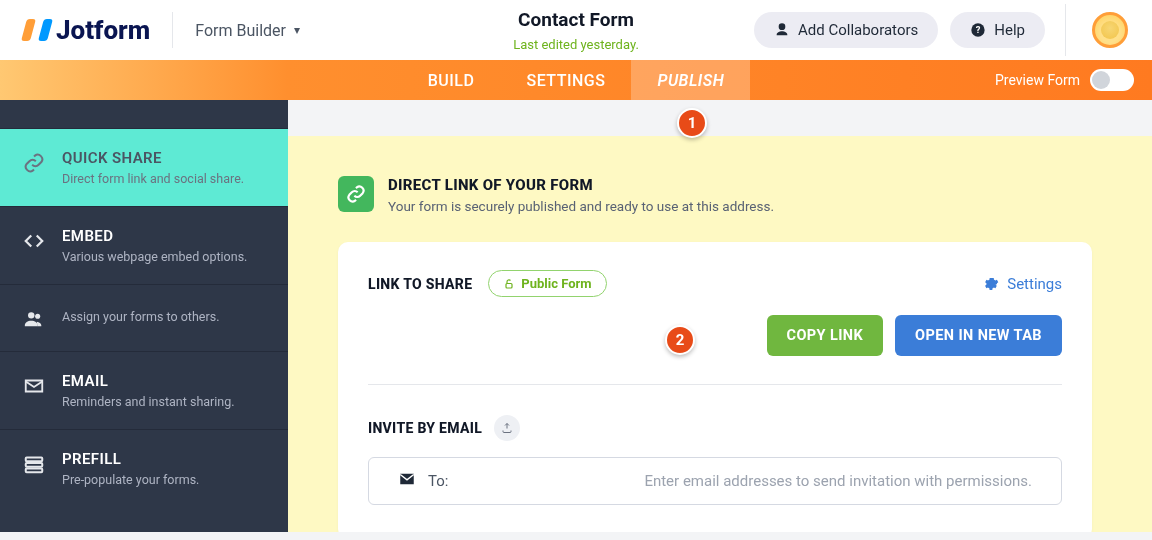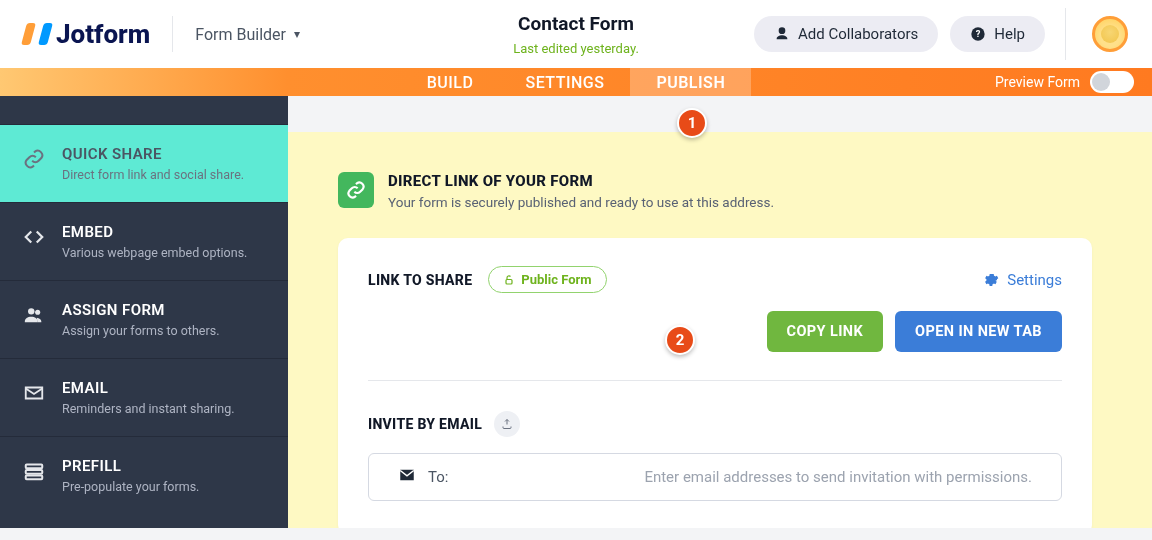--- a/index.html
+++ b/index.html
@@ -1,19 +1,19 @@
 <!DOCTYPE html>
 <html><head>
 <meta charset="utf-8">
 <style>
   * { box-sizing: border-box; margin: 0; padding: 0; font-family: -apple-system, BlinkMacSystemFont, "Segoe UI", Roboto, Helvetica, Arial, sans-serif; }
   body { width: 1152px; height: 540px; background: #f3f4f6; overflow: hidden; }
 
   
-  .header { height: 68px; display: flex; align-items: center; padding: 16px 24px; background: #fff; position: relative; }
+  .header { height: 60px; display: flex; align-items: center; padding: 16px 24px; background: #fff; position: relative; }
   .logo { display: flex; align-items: center; font-size: 26px; font-weight: 800; color: #0a1551; }
   .logo-icon { width: 26px; height: 22px; margin-right: 6px; display: inline-block; position: relative; }
   .logo-icon::before, .logo-icon::after { content:""; position:absolute; width:9px; height:22px; border-radius:3px; transform: skewX(-15deg); }
   .logo-icon::before { left:0; background:#ff9e38; }
   .logo-icon::after { right:0; background:#0099ff; }
   .divider { width:1px; height:36px; background:#e5e7eb; margin: 0 22px; }
   .form-builder { display:flex; align-items:center; color:#4b5563; font-size:16px; cursor:pointer; }
   .chevron { margin-left:8px; font-size:12px; transform: rotate(0deg); }
 
   .header-center { position:absolute; left:50%; transform:translateX(-50%); text-align:center; }
@@ -21,23 +21,23 @@
   .last-edited { font-size:13px; color:#6eb31d; margin-top:6px; }
 
   .header-right { margin-left:auto; display:flex; align-items:center; gap:12px; }
   .pill { display:flex; align-items:center; gap:8px; padding: 9px 20px; border-radius: 24px; background:#ececf3; color:#1f2937; font-size:15px; cursor:pointer; }
   .pill svg, .pill .icon { width:16px; height:16px; }
   .avatar { width:36px; height:36px; border-radius:50%; border:3px solid #ff9e38; background: radial-gradient(circle at 50% 60%, #ffe08a 40%, #ffcf55 100%); position:relative; margin-left:14px; cursor:pointer; flex-shrink:0; }
   .avatar::after { content:""; position:absolute; inset:6px; border-radius:50%; background: radial-gradient(circle at 50% 40%, #f7d673 0%, #f2c44a 100%); }
   .header-right-divider { width:1px; height:52px; background:#e5e7eb; margin-left:8px; }
 
   
-  .tabbar { height:28px; background: linear-gradient(90deg, #ffc872 0%, #ff8f2e 25%, #ff7a20 100%); display:flex; align-items:stretch; justify-content:center; position:relative; }
+  .tabbar { height:40px; background: linear-gradient(90deg, #ffc872 0%, #ff8f2e 25%, #ff7a20 100%); display:flex; align-items:stretch; justify-content:center; position:relative; }
   .tab { display:flex; align-items:center; padding: 0 26px; color:#fff; font-size:16px; font-weight:500; letter-spacing:0.5px; cursor:pointer; }
-  .tab.active { background: rgba(255,255,255,0.25); font-weight:600; }
+  .tab.active { background: rgba(255,255,255,0.25); font-weight:600;font-style:italic; }
   .preview-wrap { position:absolute; right:18px; top:50%; transform:translateY(-50%); display:flex; align-items:center; gap:10px; }
   .preview-label { color:#fff; font-size:14px; }
   .toggle { width:44px; height:22px; background:#fff; border-radius:11px; position:relative; cursor:pointer; }
   .toggle::after { content:""; position:absolute; width:18px; height:18px; border-radius:50%; background:#d1d5db; left:2px; top:2px; }
 
   
   .badge { position:absolute; width:30px; height:30px; border-radius:50%; background:#e84b18; border:2px solid #fff; color:#fff; font-weight:700; display:flex; align-items:center; justify-content:center; font-size:15px; box-shadow:0 2px 4px rgba(0,0,0,0.25); z-index:5; }
   .badge-1 { left:677px; top:108px; }
   .badge-2 { left:665px; top:325px; }
 
@@ -172,21 +172,20 @@
     <div class="sidebar-item">
       <span class="si-icon">
         <svg viewBox="0 0 24 24" width="22" height="22" fill="currentColor">
             <circle cx="9" cy="8" r="3.5"></circle>
             <circle cx="16" cy="9" r="2.8"></circle>
             <path d="M2 19c0-3 3-5 7-5s7 2 7 5v1H2Z"></path>
             <path d="M15 15c2.6.4 5 2 5 4v1h-4"></path>
           </svg>
       </span>
       <div>
-        <div class="si-title">ASSIGN FORM</div>
         <div class="si-sub">Assign your forms to others.</div>
       </div>
     </div>
 
     <div class="sidebar-item">
       <span class="si-icon">
         <svg viewBox="0 0 24 24" width="22" height="22" fill="currentColor">
             <path d="M3 6h18v12H3z" fill="none" stroke="currentColor" stroke-width="2"></path>
             <path d="m3 7 9 6 9-6" fill="none" stroke="currentColor" stroke-width="2"></path>
           </svg>

